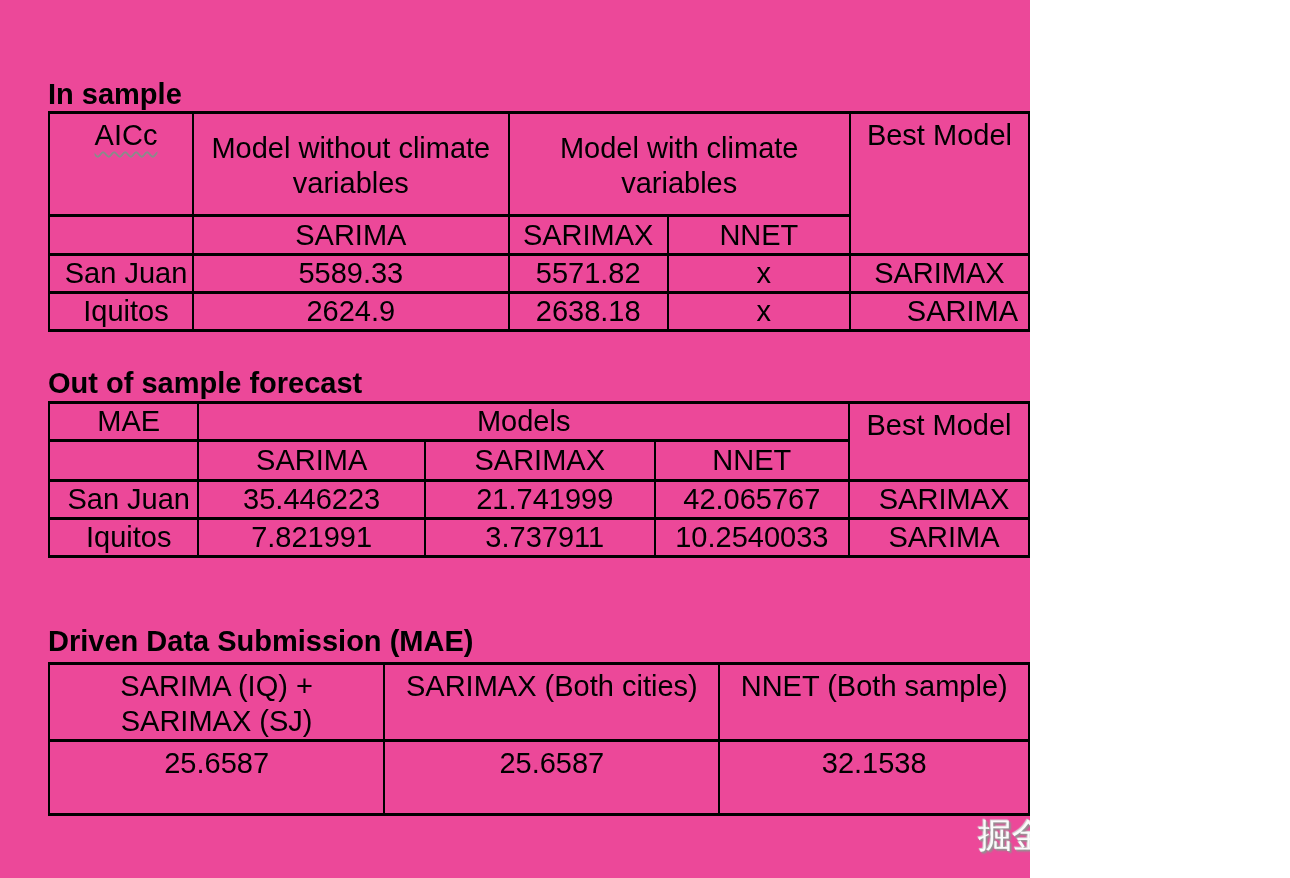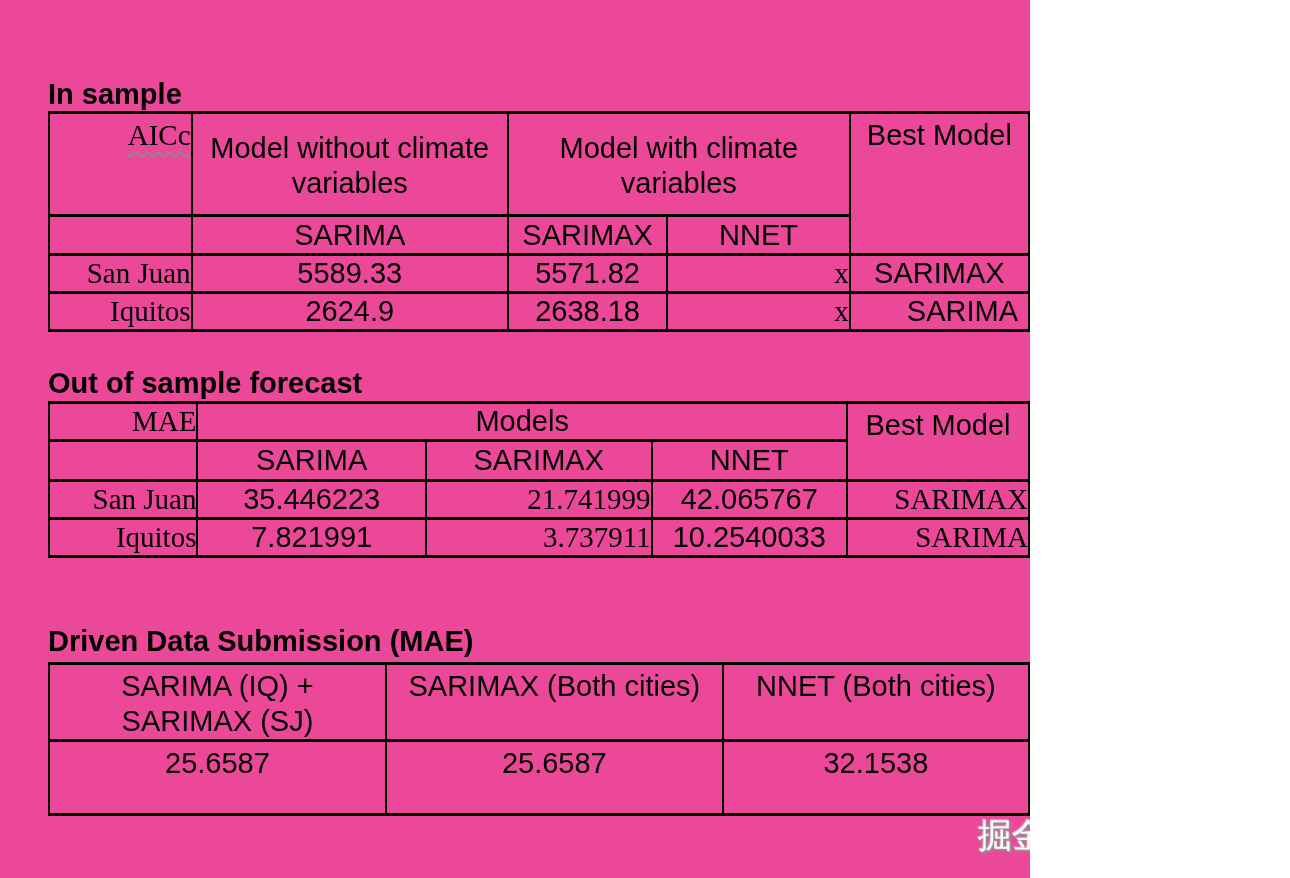--- a/index.html
+++ b/index.html
@@ -30,21 +30,21 @@
   }
   table.doc-table td {
     border-left: 2px solid #000;
     border-right: 2px solid #000;
     border-top: 3px solid #000;
     border-bottom: 3px solid #000;
     padding: 0;
     vertical-align: middle;
     overflow: hidden;
   }
-  .al { text-align: right;  padding-left: 10px !important; font-family: Liberation Serif, serif; }
+  .al { text-align: center;  padding-left: 10px !important; }
   .ac { text-align: center; }
   .ar { text-align: right; padding-right: 10px !important; }
   .vt { vertical-align: top !important; padding-top: 4px !important; }
   .hdr-constrain { max-width: 310px; margin: 13px auto; }
   .wrap-pad { padding-left: 10px !important; padding-right: 10px !important; }
   .spellcheck {
     text-decoration: underline;
     text-decoration-style: wavy;
     text-decoration-color: #8a8a8a;
     text-decoration-thickness: 2px;
@@ -163,21 +163,21 @@
   <table class="doc-table" id="table-submission">
     <colgroup>
       <col style="width:407px">
         <col style="width:407px">
         <col style="width:382px">
     </colgroup>
     <tbody>
         <tr style="height:72px">
       <td class="ac vt wrap-pad">SARIMA (IQ) + SARIMAX (SJ)</td>
       <td class="ac vt wrap-pad">SARIMAX (Both cities)</td>
-      <td class="ac vt wrap-pad">NNET (Both cities)</td>
+      <td class="ac vt wrap-pad">NNET (Both sample)</td>
     </tr>
     <tr style="height:74px">
       <td class="ac vt">25.6587</td>
       <td class="ac vt">25.6587</td>
       <td class="ac vt">32.1538</td>
     </tr>
   </tbody>
     </table>
 
   <div id="watermark">掘金技术社区 @ 布客飞龙</div>

